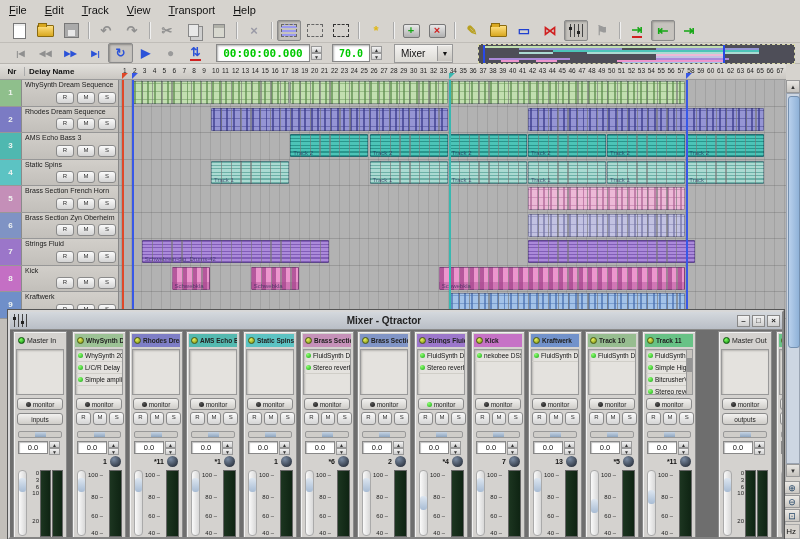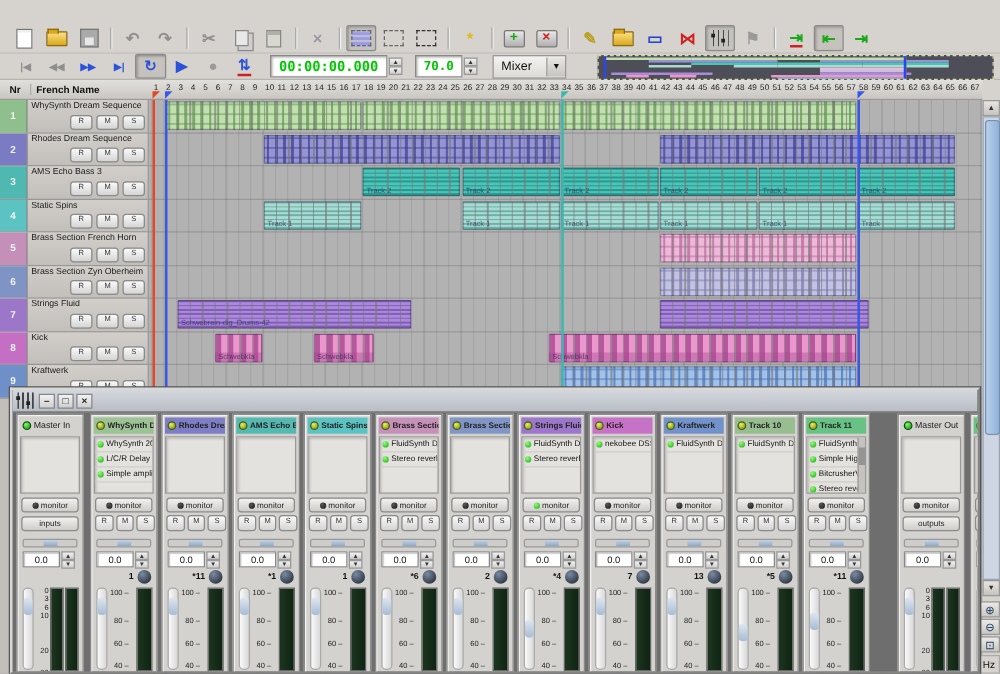--- a/index.html
+++ b/index.html
@@ -148,20 +148,28 @@
   .st-fader i{position:absolute;left:0px;right:0px;height:14px;background:linear-gradient(#dde6f0,#a8bcd4);border-radius:3px;}
   .st-meter{position:absolute;width:13px;top:138px;bottom:1px;background:linear-gradient(90deg,#1c3520,#0f2413);
             border:1px solid #666;box-sizing:border-box;}
   .st-tick{position:absolute;font-size:6px;color:#222;width:18px;text-align:right;}
   .st-tick:after{content:" –";}
 </style>
 </head>
 <body>
 
 <div id="app">
+  <div id="menubar">
+      <div class="menu-item"><u>F</u>ile</div>
+      <div class="menu-item"><u>E</u>dit</div>
+      <div class="menu-item"><u>T</u>rack</div>
+      <div class="menu-item"><u>V</u>iew</div>
+      <div class="menu-item"><u>T</u>ransport</div>
+      <div class="menu-item"><u>H</u>elp</div>
+    </div>
   <div id="toolbar1">
       <div class="tb-btn">
         <div class="ic-page"></div>
       </div>
       <div class="tb-btn">
         <div class="ic-folder"></div>
       </div>
       <div class="tb-btn">
         <div class="ic-floppy"></div>
       </div>
@@ -306,21 +314,21 @@
       <div class="th-line" style="left: 22.45px; top: 15px; width: 17.16px; background: rgb(236, 150, 206);"></div>
       <div class="th-line" style="left: 56.77px; top: 15px; width: 21.45px; background: rgb(236, 150, 206);"></div>
       <div class="th-line" style="left: 138.28px; top: 15px; width: 107.25px; background: rgb(236, 150, 206);"></div>
       <div class="th-line" style="left: 142.57px; top: 17px; width: 102.96px; background: rgb(163, 194, 232);"></div>
       <div class="th-mark" style="left: 4px;"></div>
       <div class="th-mark" style="left: 244px;"></div>
     </div>
 
   <div id="hdr-left">
     <span class="nr">Nr</span>
-    <span class="nm">French Name</span>
+    <span class="nm">Delay Name</span>
   </div>
   <div id="ruler">
       <div class="ruler-num" style="left: 4px;">1</div>
       <div class="ruler-num" style="left: 13.9px;">2</div>
       <div class="ruler-num" style="left: 23.8px;">3</div>
       <div class="ruler-num" style="left: 33.7px;">4</div>
       <div class="ruler-num" style="left: 43.6px;">5</div>
       <div class="ruler-num" style="left: 53.5px;">6</div>
       <div class="ruler-num" style="left: 63.4px;">7</div>
       <div class="ruler-num" style="left: 73.3px;">8</div>
@@ -560,20 +568,21 @@
   </div>
   <div class="sb-btn" style="top:464px;">▼</div>
   <div class="zoom-btn" style="top:481px;">⊕</div>
   <div class="zoom-btn" style="top:495px;">⊖</div>
   <div class="zoom-btn" style="top:509px;">⊡</div>
   <div id="hz-cell">Hz</div>
 
   <div id="mixer">
     <div id="mixer-title">
       <span class="ic-mixer" style="margin:0 4px;"></span>
+      <span class="ttl">Mixer - Qtractor</span>
       <span id="mixer-winbtns" style="display:flex;">
           <div class="win-btn">–</div>
           <div class="win-btn">□</div>
           <div class="win-btn">×</div>
         </span>
     </div>
     <div id="mixer-strips">
         <div class="strip" style="left: 3px;">
           <div class="st-hdr master">
             <div class="led"></div>

